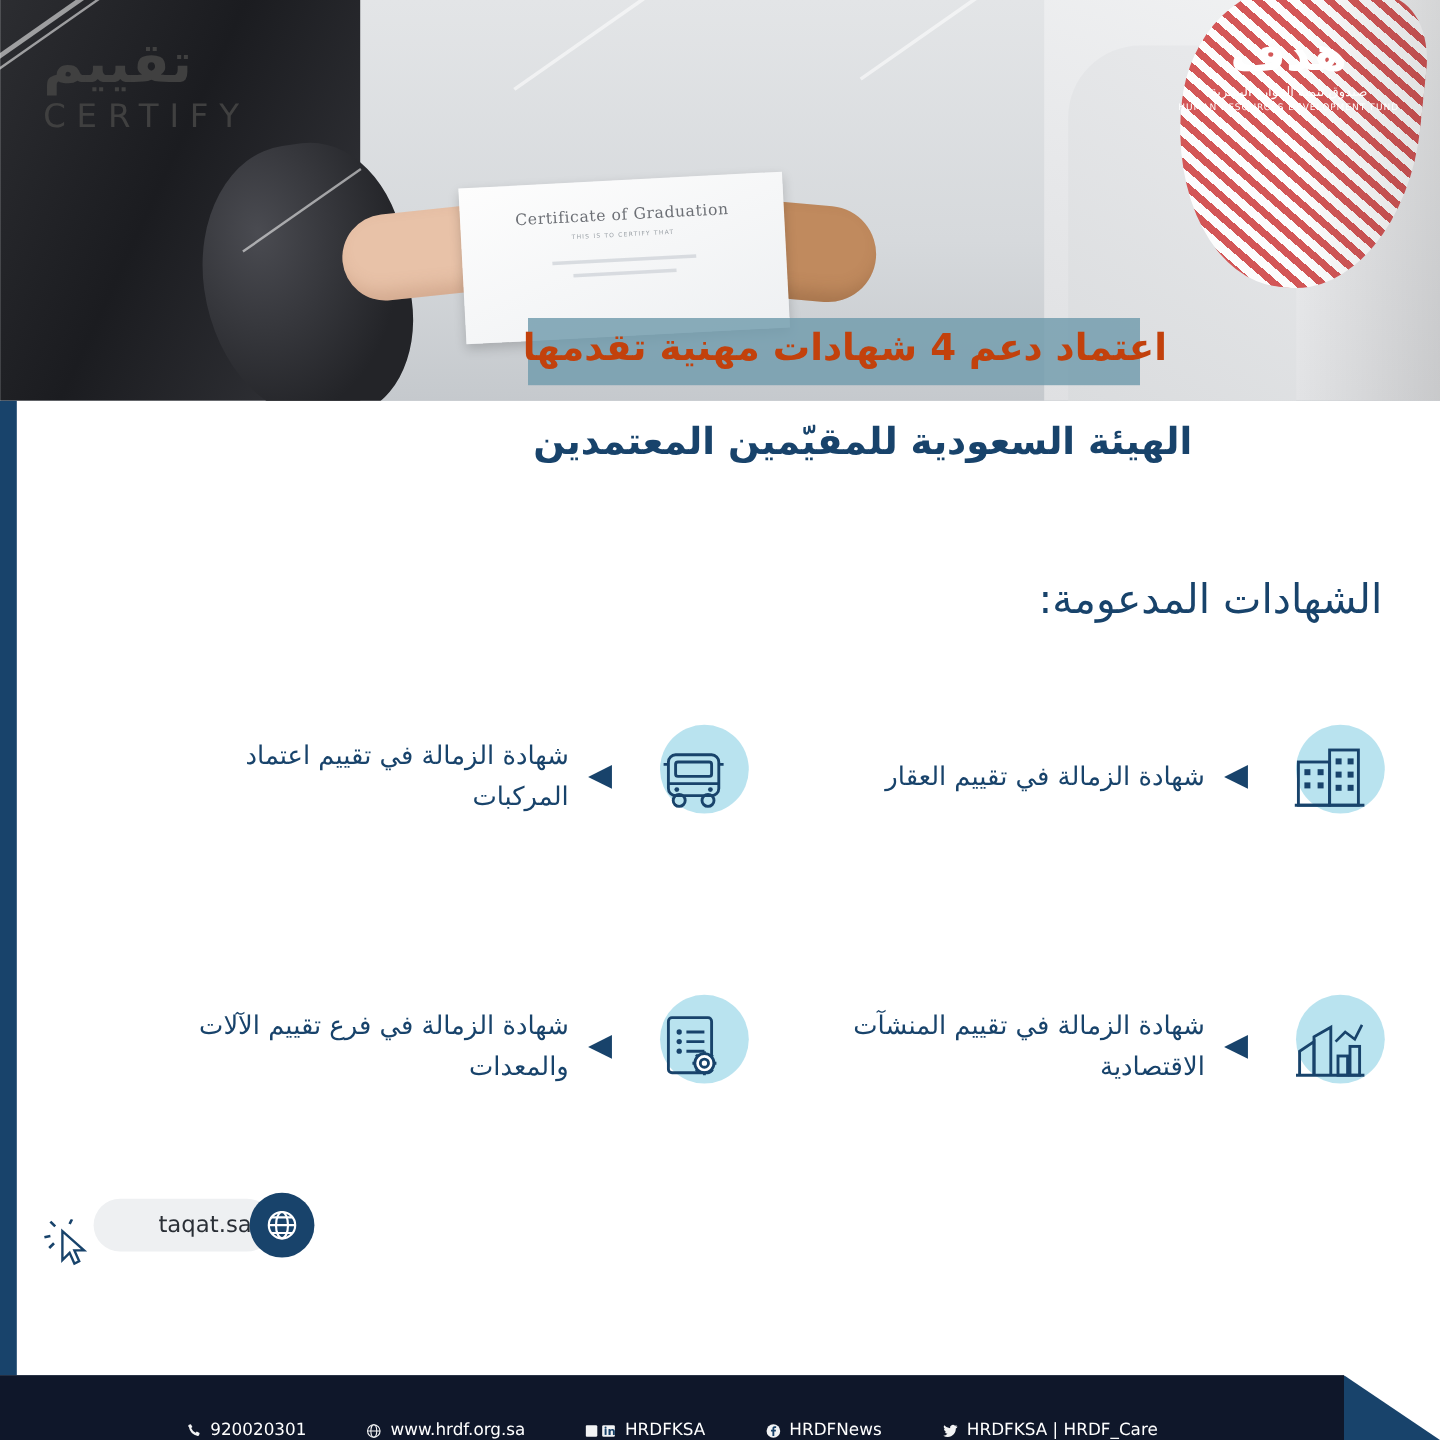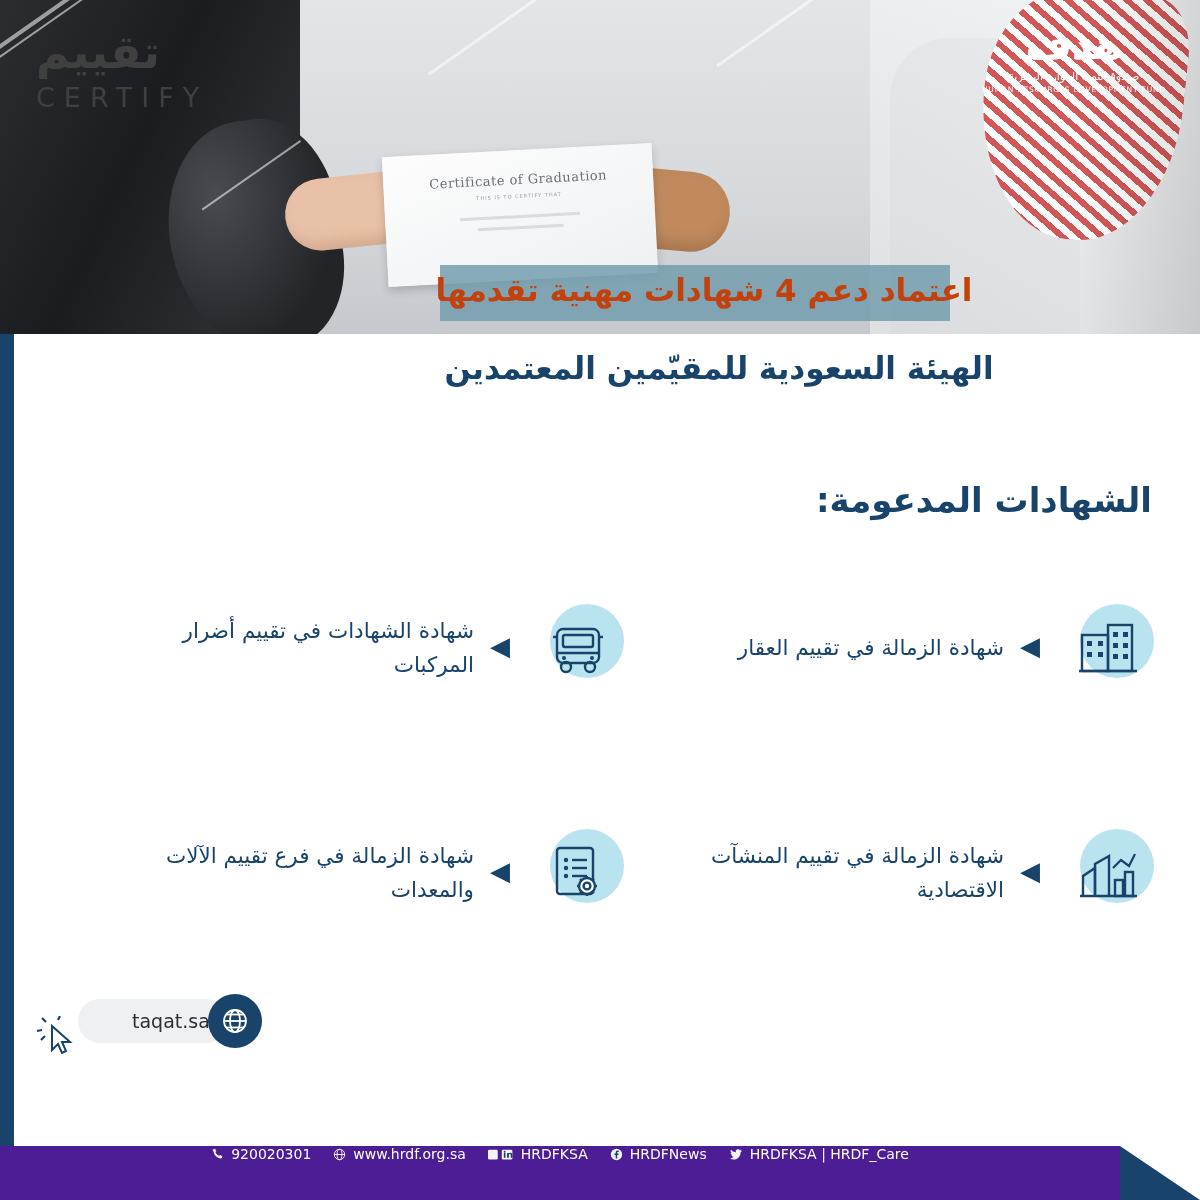--- a/index.html
+++ b/index.html
@@ -181,21 +181,21 @@
   
   .left-bar {
     position: absolute; left: 0; top: 334px;
     width: 14px; height: 812px;
     background: #18436b;
   }
 
   
   .section-title {
     position: absolute; right: 48px; top: 480px;
-    font-size: 34px; font-weight: 700; color: #18436b;
+    font-size: 34px; font-weight: 400; color: #18436b;
   }
 
   
   .grid {
     position: absolute; top: 580px; right: 40px;
     width: 1090px; height: 400px;
   }
   .card {
     position: absolute;
     display: flex; align-items: center; gap: 16px;
@@ -257,24 +257,24 @@
     font-size: 19px;
     direction: ltr;
   }
   .cursor-icon {
     position: absolute; left: -42px; bottom: -14px;
     width: 46px; height: 46px;
   }
   .footer-inner {
     position: absolute; left: 0; bottom: 0;
     width: 1120px; height: 54px;
-    background: #4c1d95;
+    background: #0f172a;
     border-top-left-radius: 0;
-    display: flex; align-items: flex-start; justify-content: center;
-    gap: 22px;
+    display: flex; align-items: flex-end; justify-content: center;
+    gap: 50px;
     direction: ltr;
     color: #ffffff;
     font-size: 14px;
   }
   .f-item { display: flex; align-items: center; gap: 7px; white-space: nowrap; }
   .f-ico { opacity: .95; display: inline-flex; }
   .footer-curve {
     position: absolute; left: 0; bottom: 0;
     width: 1200px; height: 54px;
     background: #18436b;
@@ -366,21 +366,21 @@
           <circle cx="19" cy="46" r="5"></circle>
           <circle cx="43" cy="46" r="5"></circle>
           <line x1="10" y1="32" x2="52" y2="32"></line>
           <circle cx="17" cy="37" r="2" fill="#18436b" stroke="none"></circle>
           <circle cx="45" cy="37" r="2" fill="#18436b" stroke="none"></circle>
           <line x1="6" y1="16" x2="10" y2="16"></line>
           <line x1="52" y1="16" x2="56" y2="16"></line>
         </svg>
       </div>
       <span class="chev">◀</span>
-      <div class="card-text">شهادة الشهادات في تقييم أضرار المركبات</div>
+      <div class="card-text">شهادة الزمالة في تقييم اعتماد المركبات</div>
     </div>
 
     <div class="card c-r2">
       <div class="icon-wrap">
         <div class="icon-blob"></div>
         <svg class="icon-svg" width="62" height="54" viewBox="0 0 62 54" fill="none" stroke="#18436b" stroke-width="2.4">
           <path d="M6 50 V30 L18 22 V50"></path>
           <path d="M18 50 V18 L32 10 V50"></path>
           <rect x="38" y="34" width="8" height="16"></rect>
           <rect x="48" y="26" width="8" height="24"></rect>

